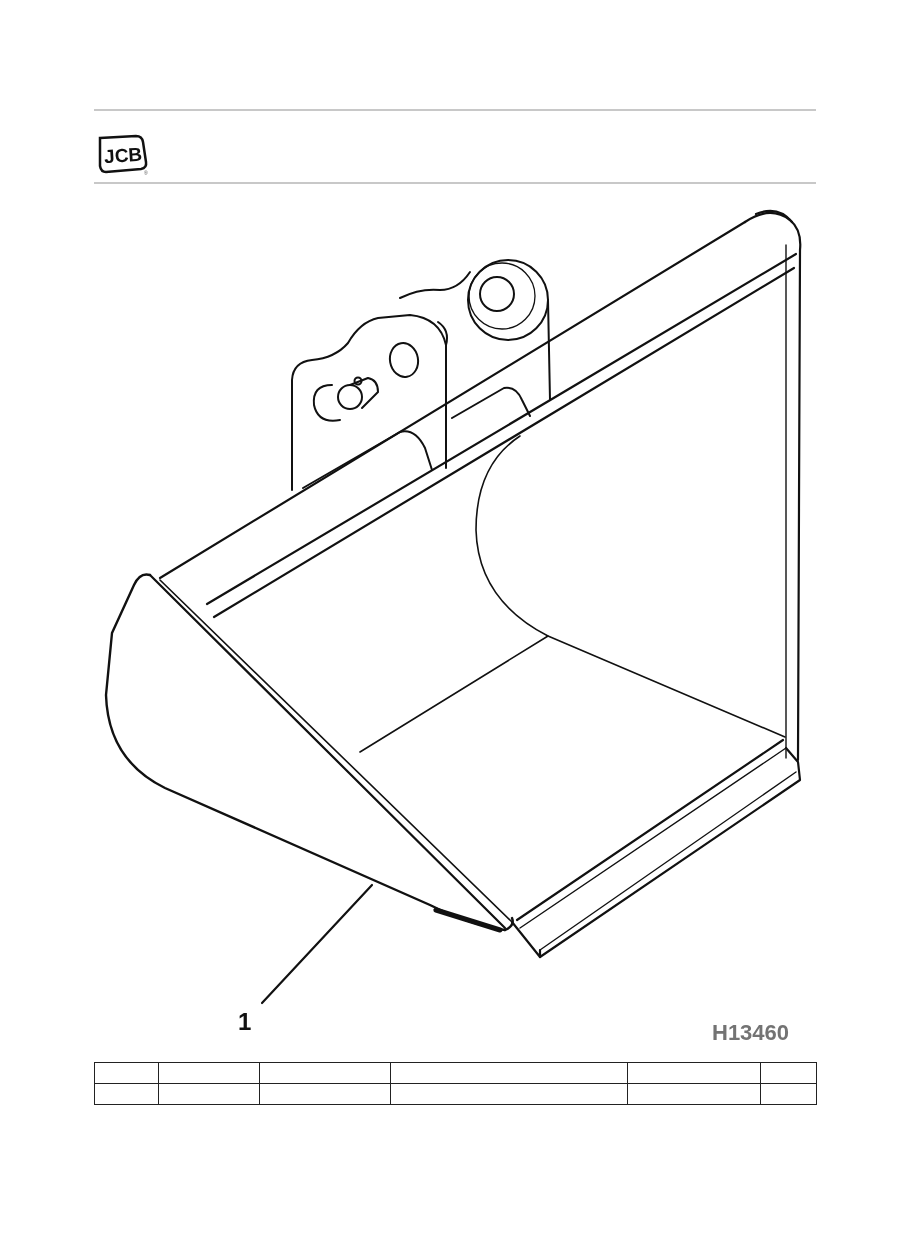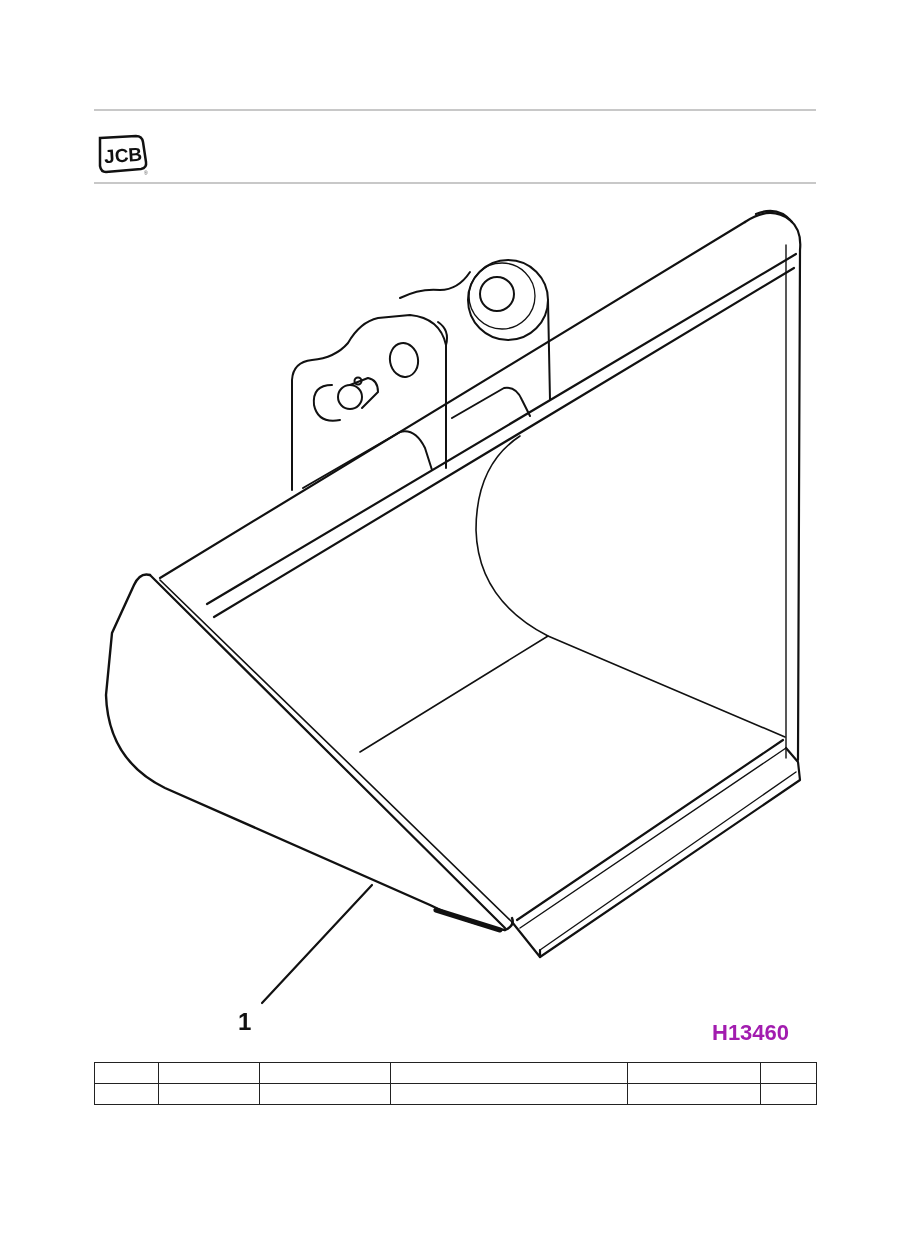--- a/index.html
+++ b/index.html
@@ -4,21 +4,21 @@
   <style>
     html, body { margin: 0; padding: 0; background: #ffffff; }
     body { width: 909px; height: 1243px; position: relative; overflow: hidden;
            font-family: "Liberation Sans", sans-serif; }
     .rule { position: absolute; left: 94px; width: 722px; height: 2px; background: #c8c8c8; }
     .rule.top { top: 109px; }
     .rule.bottom { top: 182px; }
     .logo { position: absolute; left: 96px; top: 132px; width: 54px; height: 44px; }
     .drawing { position: absolute; left: 0; top: 190px; width: 909px; height: 860px; }
     .callout { position: absolute; left: 238px; top: 1008px; font-size: 24px; font-weight: bold; color: #111; }
-    .fig-id { position: absolute; left: 712px; top: 1020px; font-size: 22px; font-weight: bold; color: #a21caf; }
+    .fig-id { position: absolute; left: 712px; top: 1020px; font-size: 22px; font-weight: bold; color: #737373; }
     table.parts { position: absolute; left: 94px; top: 1062px; width: 722px; border-collapse: collapse; table-layout: fixed; }
     table.parts td { border: 1.5px solid #222; height: 20px; padding: 0; font-size: 11px; }
   </style>
 </head>
 <body>
 
 <div class="rule top"></div>
 
 <svg class="logo" viewBox="0 0 54 44">
   <path d="M4 6 L40 4 Q46 4 47 10 L50 30 Q51 36 45 37 L10 40 Q5 40 4 34 Z" fill="#fff" stroke="#111" stroke-width="2.5"></path>

